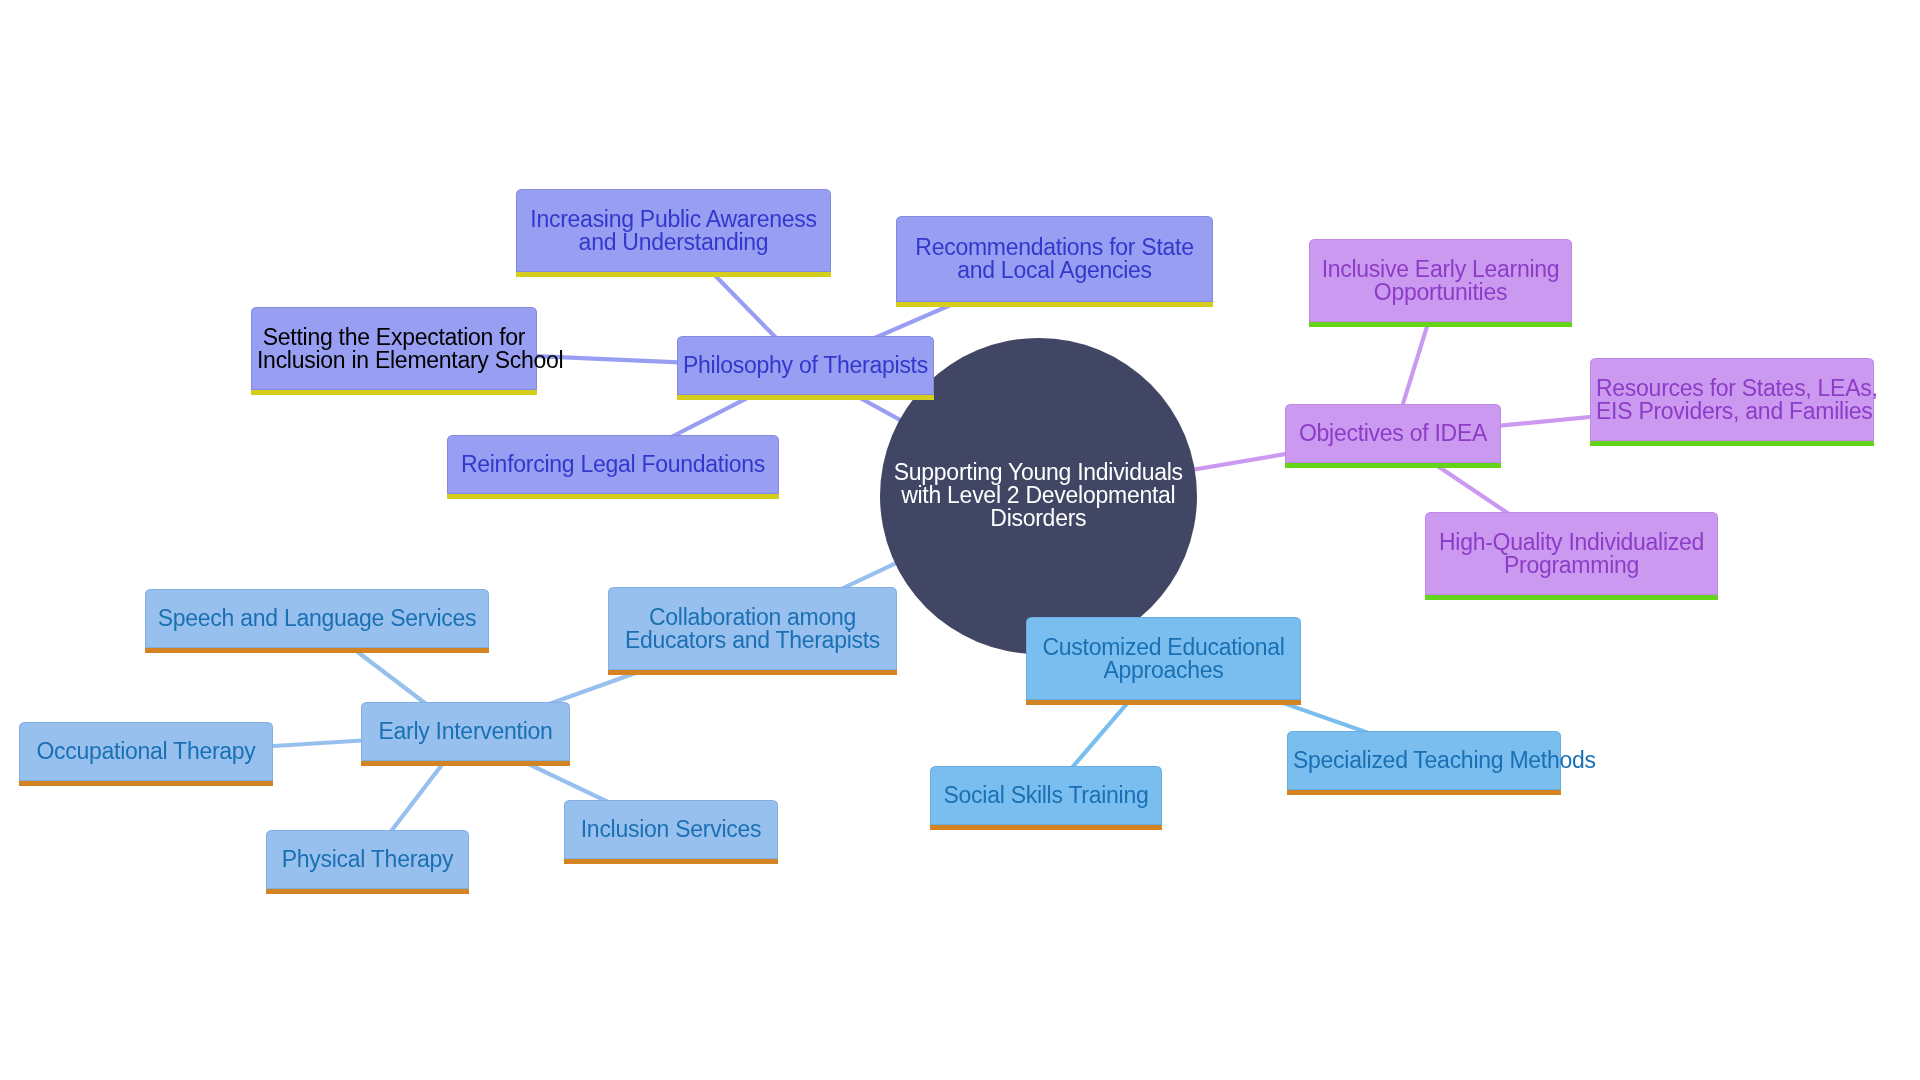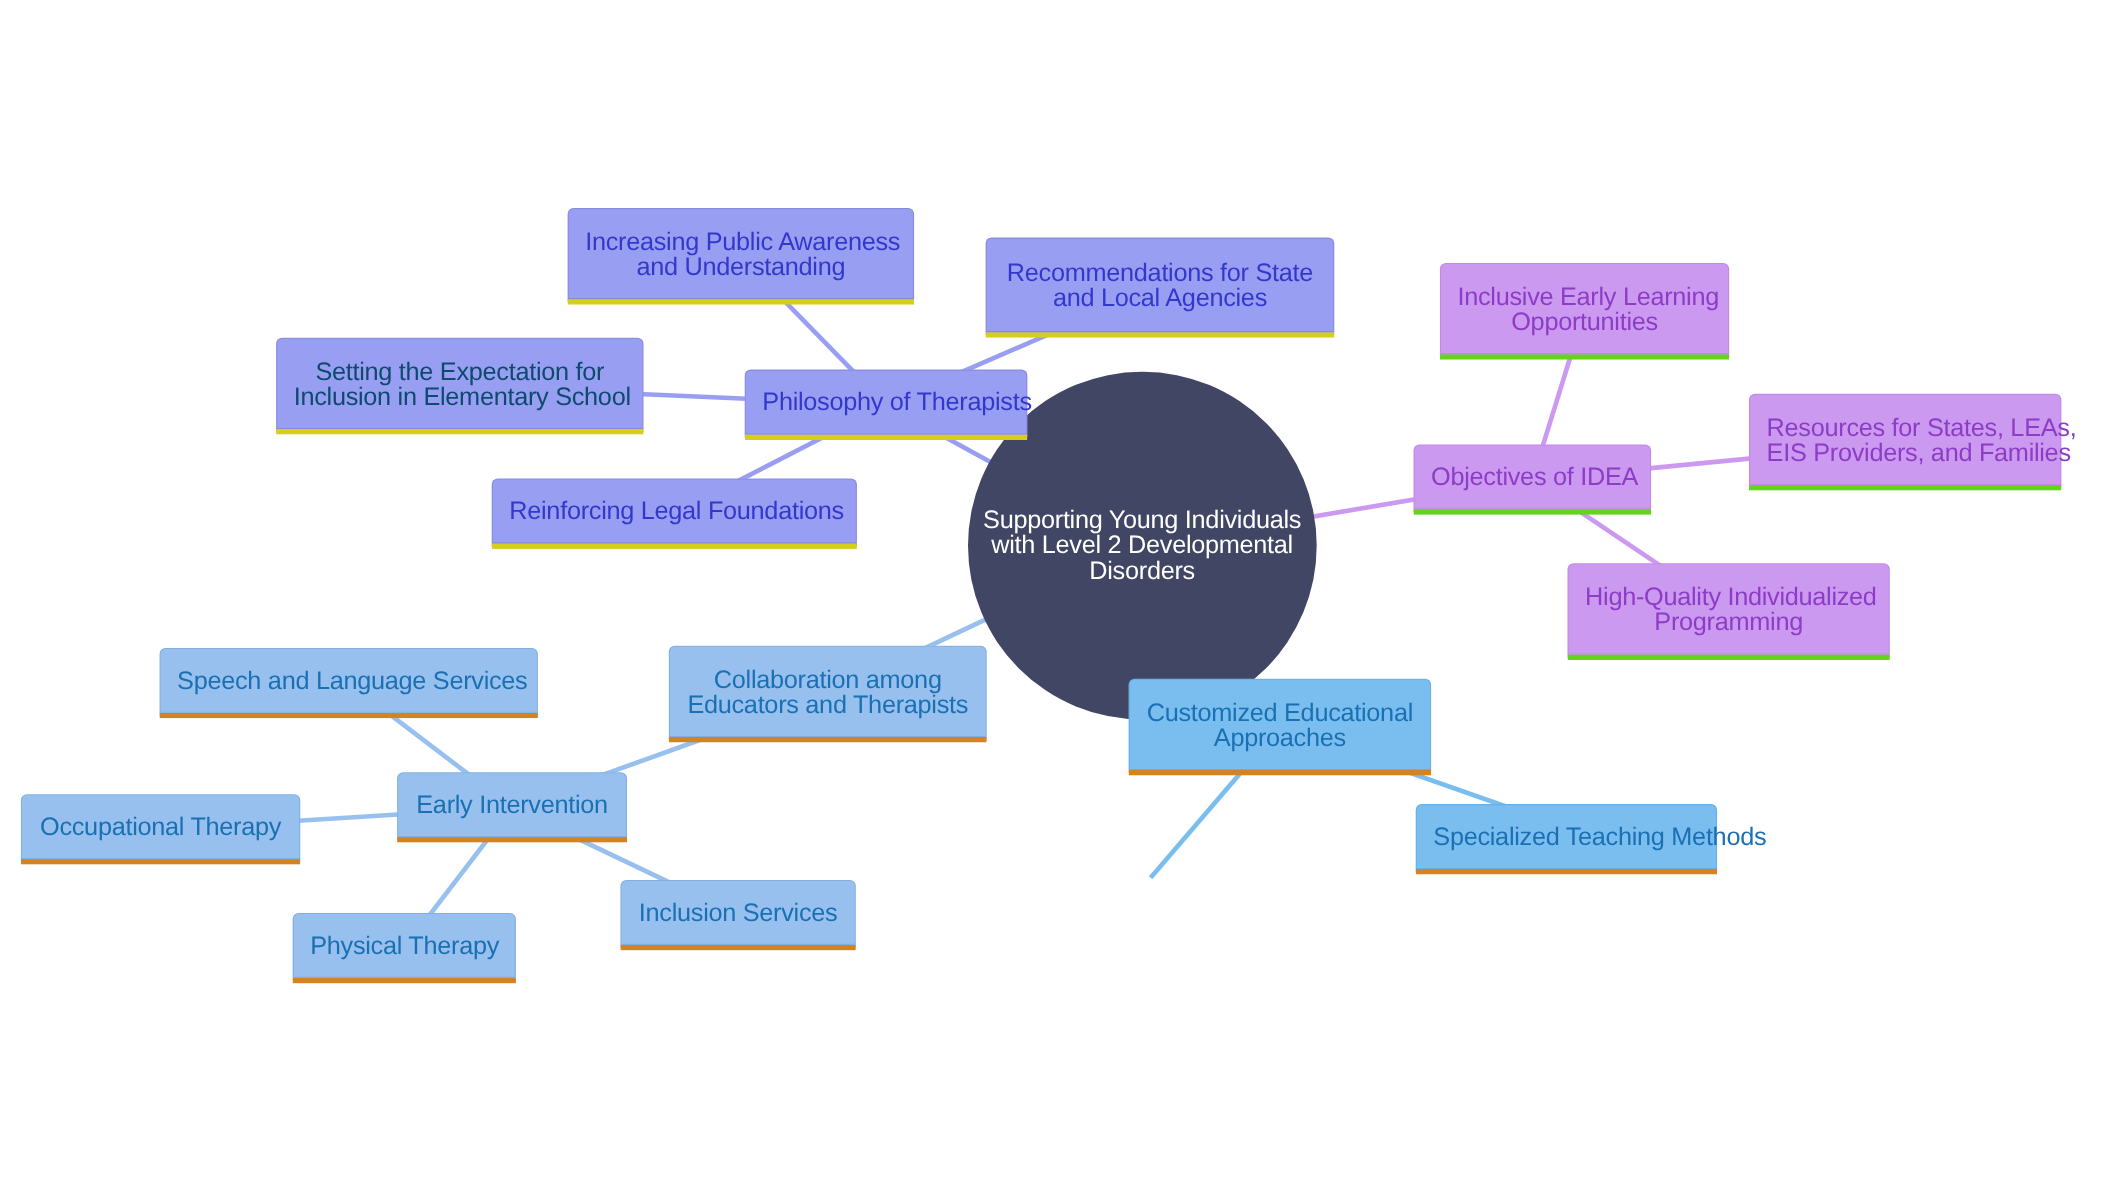--- a/index.html
+++ b/index.html
@@ -6,21 +6,21 @@
   html,body{margin:0;padding:0;}
   body{width:1920px;height:1080px;background:#ffffff;overflow:hidden;
        font-family:"Liberation Sans", sans-serif;
        -webkit-font-smoothing:antialiased;}
   #stage{position:relative;width:1920px;height:1080px;}
   svg.edges{position:absolute;left:0;top:0;width:1920px;height:1080px;}
   #nodes{position:absolute;left:0;top:0;width:1920px;height:1080px;}
   .node{position:absolute;box-sizing:border-box;display:flex;align-items:center;
         justify-content:center;text-align:center;
         border-radius:5.5px 5.5px 0 0;line-height:23px;letter-spacing:-0.27px;}
-  .node .lbl{display:block;width:100%;padding:0 16px;box-sizing:border-box;}
+  .node .lbl{display:block;width:100%;padding:0 6px;box-sizing:border-box;}
   .root{position:absolute;border-radius:50%;display:flex;align-items:center;
         justify-content:center;text-align:center;box-sizing:border-box;
         line-height:23px;letter-spacing:-0.27px;}
 </style>
 </head>
 <body>
 <div id="stage">
   <svg class="edges" id="edges" viewBox="0 0 1920 1080">
       <line x1="1038.3" y1="495.8" x2="805.5" y2="368" stroke="#989ef2" stroke-width="4.2" stroke-linecap="butt"></line>
       <line x1="805.5" y1="368" x2="673.5" y2="233" stroke="#989ef2" stroke-width="4.2" stroke-linecap="butt"></line>
@@ -59,21 +59,21 @@
           <span style="display: block; white-space: nowrap;">Increasing Public Awareness</span>
           <span style="display: block; white-space: nowrap;">and Understanding</span>
         </span>
       </div>
       <div class="node" style="left: 896px; top: 216px; width: 317px; height: 91px; background: rgb(152, 158, 242); color: rgb(51, 56, 204); border-bottom: 5px solid rgb(213, 206, 28); box-shadow: rgba(60, 62, 150, 0.2) 0px 0px 0px 1px inset; font-size: 23px;">
         <span class="lbl">
           <span style="display: block; white-space: nowrap;">Recommendations for State</span>
           <span style="display: block; white-space: nowrap;">and Local Agencies</span>
         </span>
       </div>
-      <div class="node" style="left: 251px; top: 307px; width: 334px; height: 88px; background: rgb(152, 158, 242); color: #0c4a6e; border-bottom: 5px solid rgb(213, 206, 28); box-shadow: rgba(60, 62, 150, 0.2) 0px 0px 0px 1px inset; font-size: 23px;">
+      <div class="node" style="left: 251px; top: 307px; width: 286px; height: 88px; background: rgb(152, 158, 242); color: #000000; border-bottom: 5px solid rgb(213, 206, 28); box-shadow: rgba(60, 62, 150, 0.2) 0px 0px 0px 1px inset; font-size: 23px;">
         <span class="lbl">
           <span style="display: block; white-space: nowrap;">Setting the Expectation for</span>
           <span style="display: block; white-space: nowrap;">Inclusion in Elementary School</span>
         </span>
       </div>
       <div class="node" style="left: 447px; top: 435px; width: 332px; height: 64px; background: rgb(152, 158, 242); color: rgb(51, 56, 204); border-bottom: 5px solid rgb(213, 206, 28); box-shadow: rgba(60, 62, 150, 0.2) 0px 0px 0px 1px inset; font-size: 23px;">
         <span class="lbl">
           <span style="display: block; white-space: nowrap;">Reinforcing Legal Foundations</span>
         </span>
       </div>
@@ -130,19 +130,24 @@
         <span class="lbl">
           <span style="display: block; white-space: nowrap;">Inclusion Services</span>
         </span>
       </div>
       <div class="node" style="left: 1026px; top: 617px; width: 275px; height: 88px; background: rgb(122, 190, 240); color: rgb(26, 112, 178); border-bottom: 5px solid rgb(211, 131, 34); box-shadow: rgba(25, 95, 160, 0.17) 0px 0px 0px 1px inset; font-size: 23px;">
         <span class="lbl">
           <span style="display: block; white-space: nowrap;">Customized Educational</span>
           <span style="display: block; white-space: nowrap;">Approaches</span>
         </span>
       </div>
+      <div class="node" style="left: 930px; top: 766px; width: 232px; height: 64px; background: rgb(122, 190, 240); color: rgb(26, 112, 178); border-bottom: 5px solid rgb(211, 131, 34); box-shadow: rgba(25, 95, 160, 0.17) 0px 0px 0px 1px inset; font-size: 23px;">
+        <span class="lbl">
+          <span style="display: block; white-space: nowrap;">Social Skills Training</span>
+        </span>
+      </div>
       <div class="node" style="left: 1287px; top: 731px; width: 274px; height: 64px; background: rgb(122, 190, 240); color: rgb(26, 112, 178); border-bottom: 5px solid rgb(211, 131, 34); box-shadow: rgba(25, 95, 160, 0.17) 0px 0px 0px 1px inset; font-size: 23px;">
         <span class="lbl">
           <span style="display: block; white-space: nowrap;">Specialized Teaching Methods</span>
         </span>
       </div>
     </div>
 </div>
 
 </body></html>

